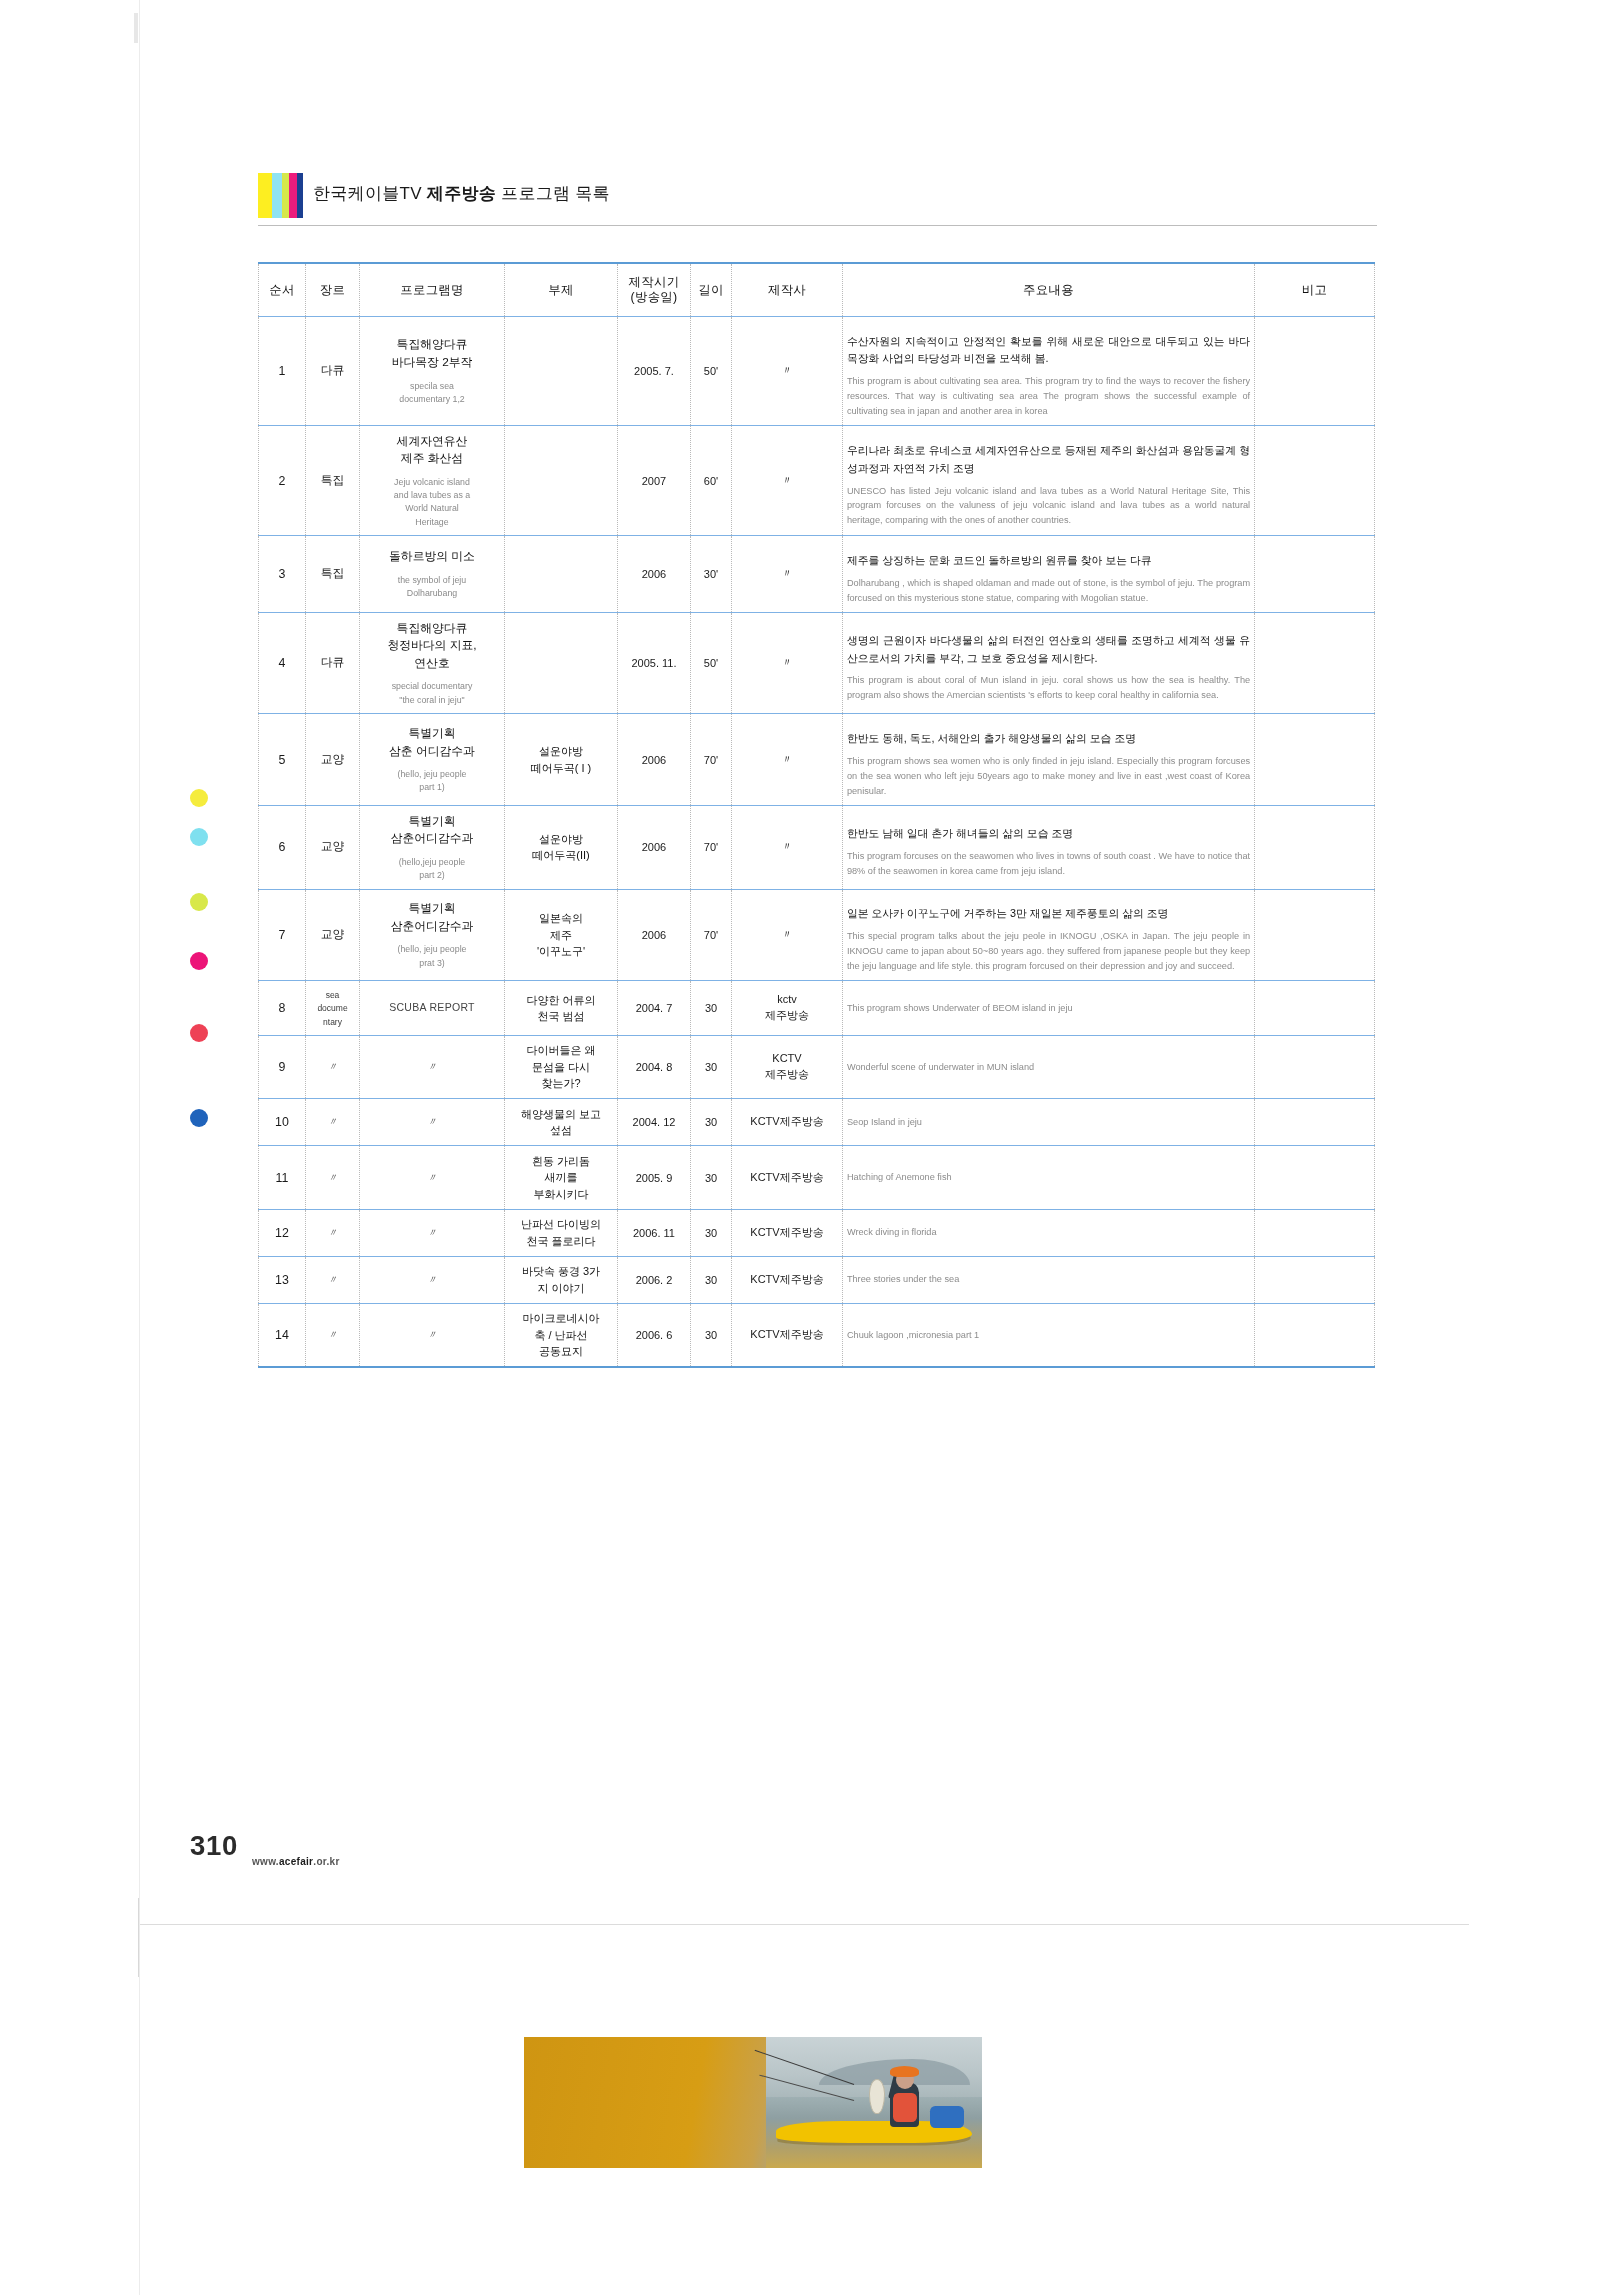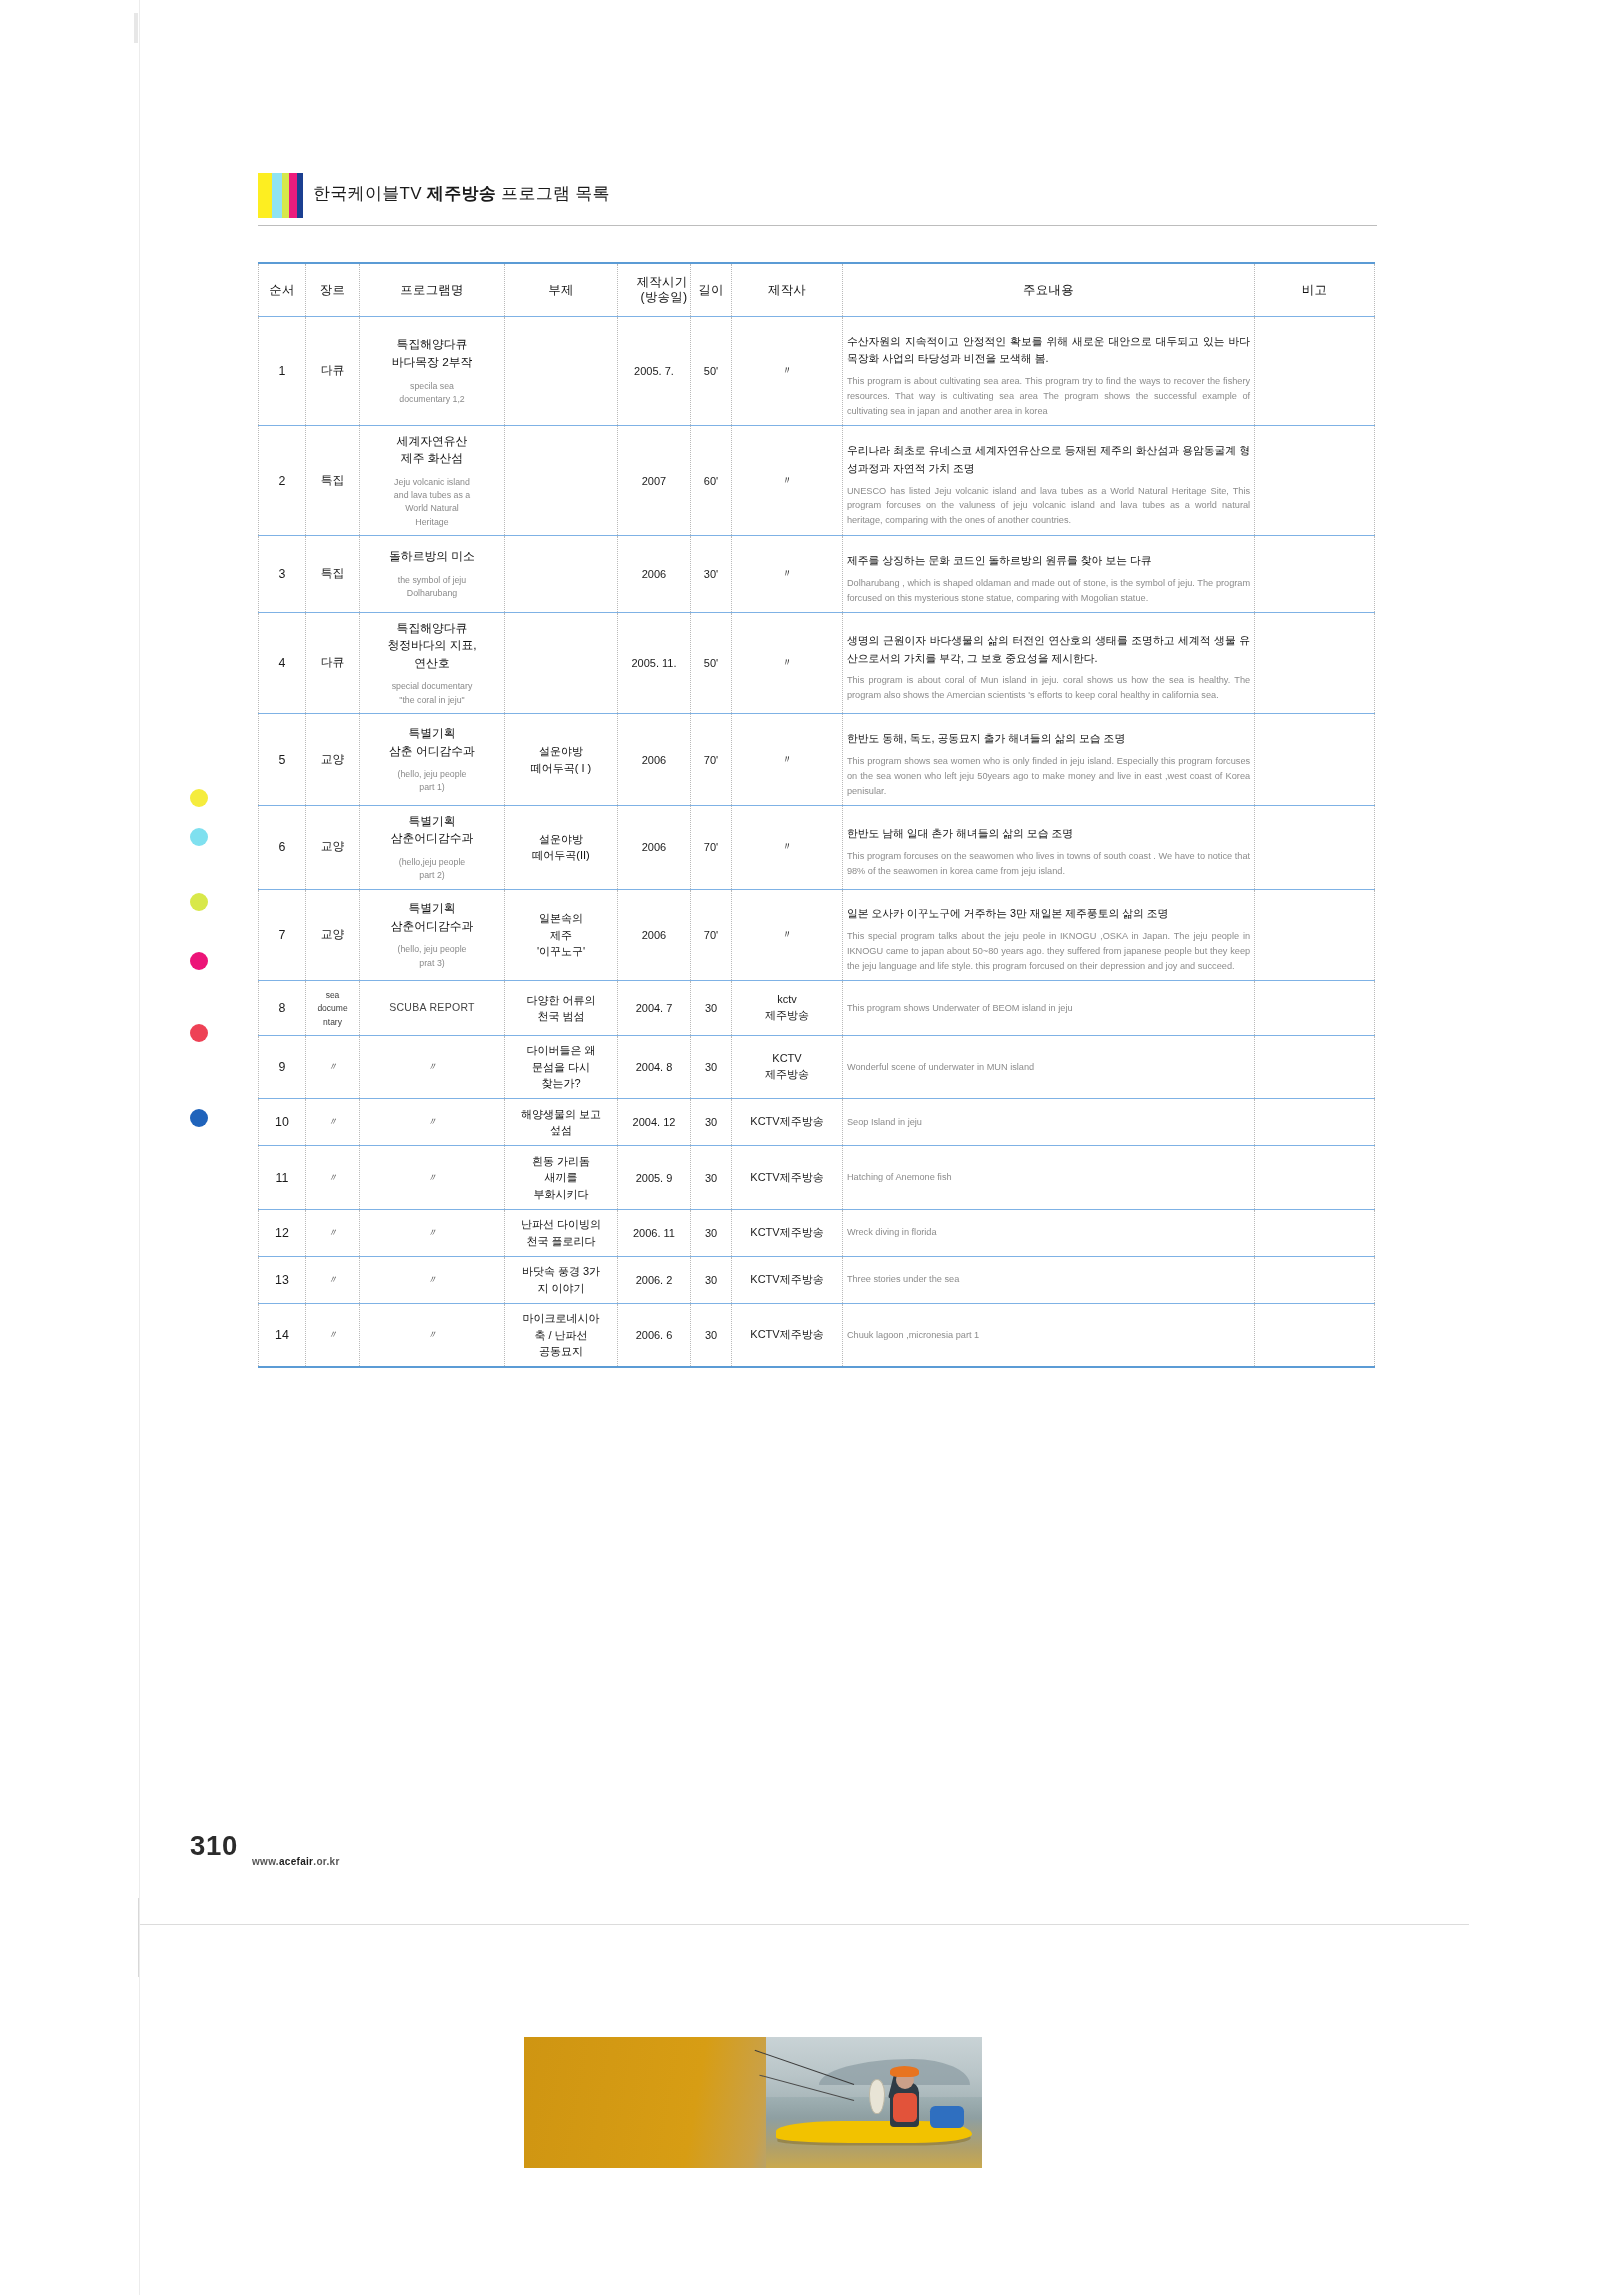--- a/index.html
+++ b/index.html
@@ -86,21 +86,21 @@
   }
   table.prog tr.hdr th{
     border-top:2px solid #5b9bd5;
     border-bottom:0.7px dotted #b9b9b9;
     text-align:center;
     font-size:12.4px;
     color:#111;
     padding:10.5px 2.6px;
     letter-spacing:0.3px;
   }
-  table.prog tr.hdr th .two{ display:block; line-height:1.25;text-align:right; }
+  table.prog tr.hdr th .two{ display:block; line-height:1.25; }
   table.prog tr:last-child td{
     border-bottom:2.6px solid #5b9bd5;
   }
 
   .c-center{ text-align:center; }
 
   .no      { font-size:12.4px; color:#1a1a1a; }
   .genre   { font-size:11.8px; color:#1a1a1a; line-height:1.35; }
   .genre.sm{ font-size:8.5px; color:#3a3a3a; }
   .ditto   { font-size:10.5px; color:#555; font-style:italic; }
@@ -353,21 +353,21 @@
           <td class="c-center"><span class="no">5</span></td>
           <td class="c-center"><span class="genre">교양</span></td>
           <td class="c-center">
             <div class="pname"><span>특별기획</span><br><span>삼춘 어디감수과</span><span class="en">(hello, jeju people<br>part 1)</span></div>
           </td>
           <td class="c-center"><span class="subt">설운야방</span><br><span class="subt">떼어두곡( I )</span></td>
           <td class="c-center"><span class="date">2006</span></td>
           <td class="c-center"><span class="len">70'</span></td>
           <td class="c-center"><span class="maker">〃</span></td>
           <td class="desc">
-            <span class="ko">한반도 동해, 독도, 공동묘지 출가 해녀들의 삶의 모습 조명</span>
+            <span class="ko">한반도 동해, 독도, 서해안의 출가 해양생물의 삶의 모습 조명</span>
             <span class="en">This program shows sea women who is only finded in jeju island. Especially this program forcuses on the sea wonen who left jeju 50years ago to make money and live in east ,west coast of Korea penisular.</span>
           </td>
           <td class="c-center note"><span></span></td>
         </tr>
         <tr>
           <td class="c-center"><span class="no">6</span></td>
           <td class="c-center"><span class="genre">교양</span></td>
           <td class="c-center">
             <div class="pname"><span>특별기획</span><br><span>삼춘어디감수과</span><span class="en">(hello,jeju people<br>part 2)</span></div>
           </td>

